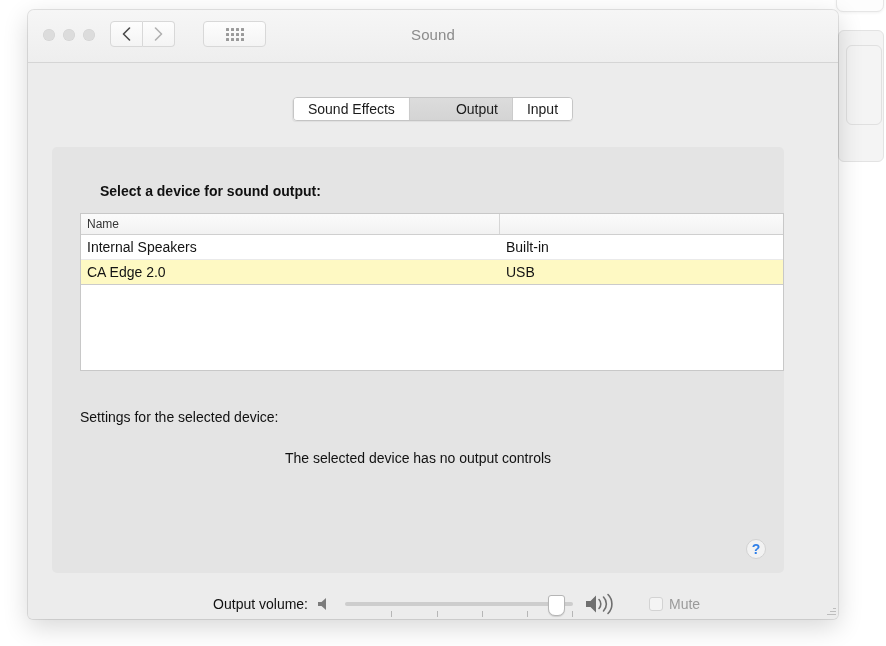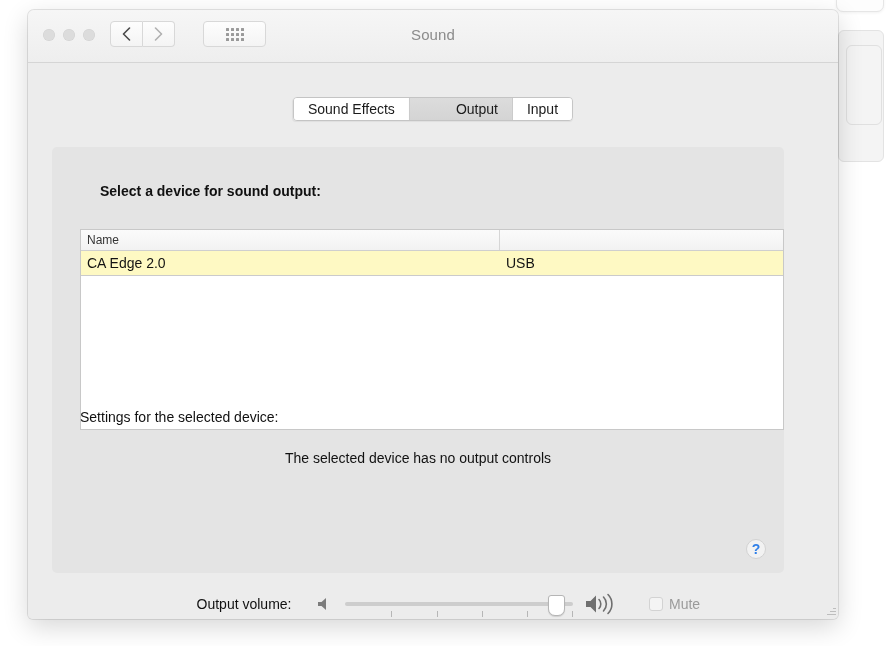--- a/index.html
+++ b/index.html
@@ -207,26 +207,25 @@
     color: #101010;
     margin-left: 20px;
   }
 
   
   .table {
     position: absolute;
     left: 28px;
     top: 66px;
     width: 704px;
-    height: 201px;
+    height: 158px;
     background: #ffffff;
     border: 1px solid #c8c8c8;
     box-sizing: border-box;
     overflow: hidden;
-    margin-top: 16px;
   }
   .thead {
     display: flex;
     height: 20px;
     background: linear-gradient(to bottom,#fbfbfb,#f2f2f2);
     border-bottom: 1px solid #cfcfcf;
   }
   .th {
     font-size: 12px;
     color: #353535;
@@ -289,21 +288,21 @@
     left: 0;
     top: 525px;
     width: 100%;
     height: 34px;
   }
   .vol-label {
     position: absolute;
     left: 152px;
     top: 8px;
     width: 128px;
-    text-align: center;
+    text-align: right;
     font-size: 14px;
     color: #111111;
   }
   .spk-small {
     position: absolute;
     left: 288px;
     top: 8px;
   }
   .slider {
     position: absolute;
@@ -440,20 +439,24 @@
     </div>
 
     <div class="panel">
 
       <div class="panel-label">Select a device for sound output:</div>
 
       <div class="table">
         <div class="thead">
           <div class="th col-name">Name</div>
         </div>
+        <div class="trow">
+          <div class="td col-name">Internal Speakers</div>
+          <div class="td col-type">Built-in</div>
+        </div>
         <div class="trow sel">
           <div class="td col-name">CA Edge 2.0</div>
           <div class="td col-type">USB</div>
         </div>
       </div>
 
       <div class="settings-label">Settings for the selected device:</div>
       <div class="no-controls">The selected device has no output controls</div>
 
       <div class="help-btn">?</div>

